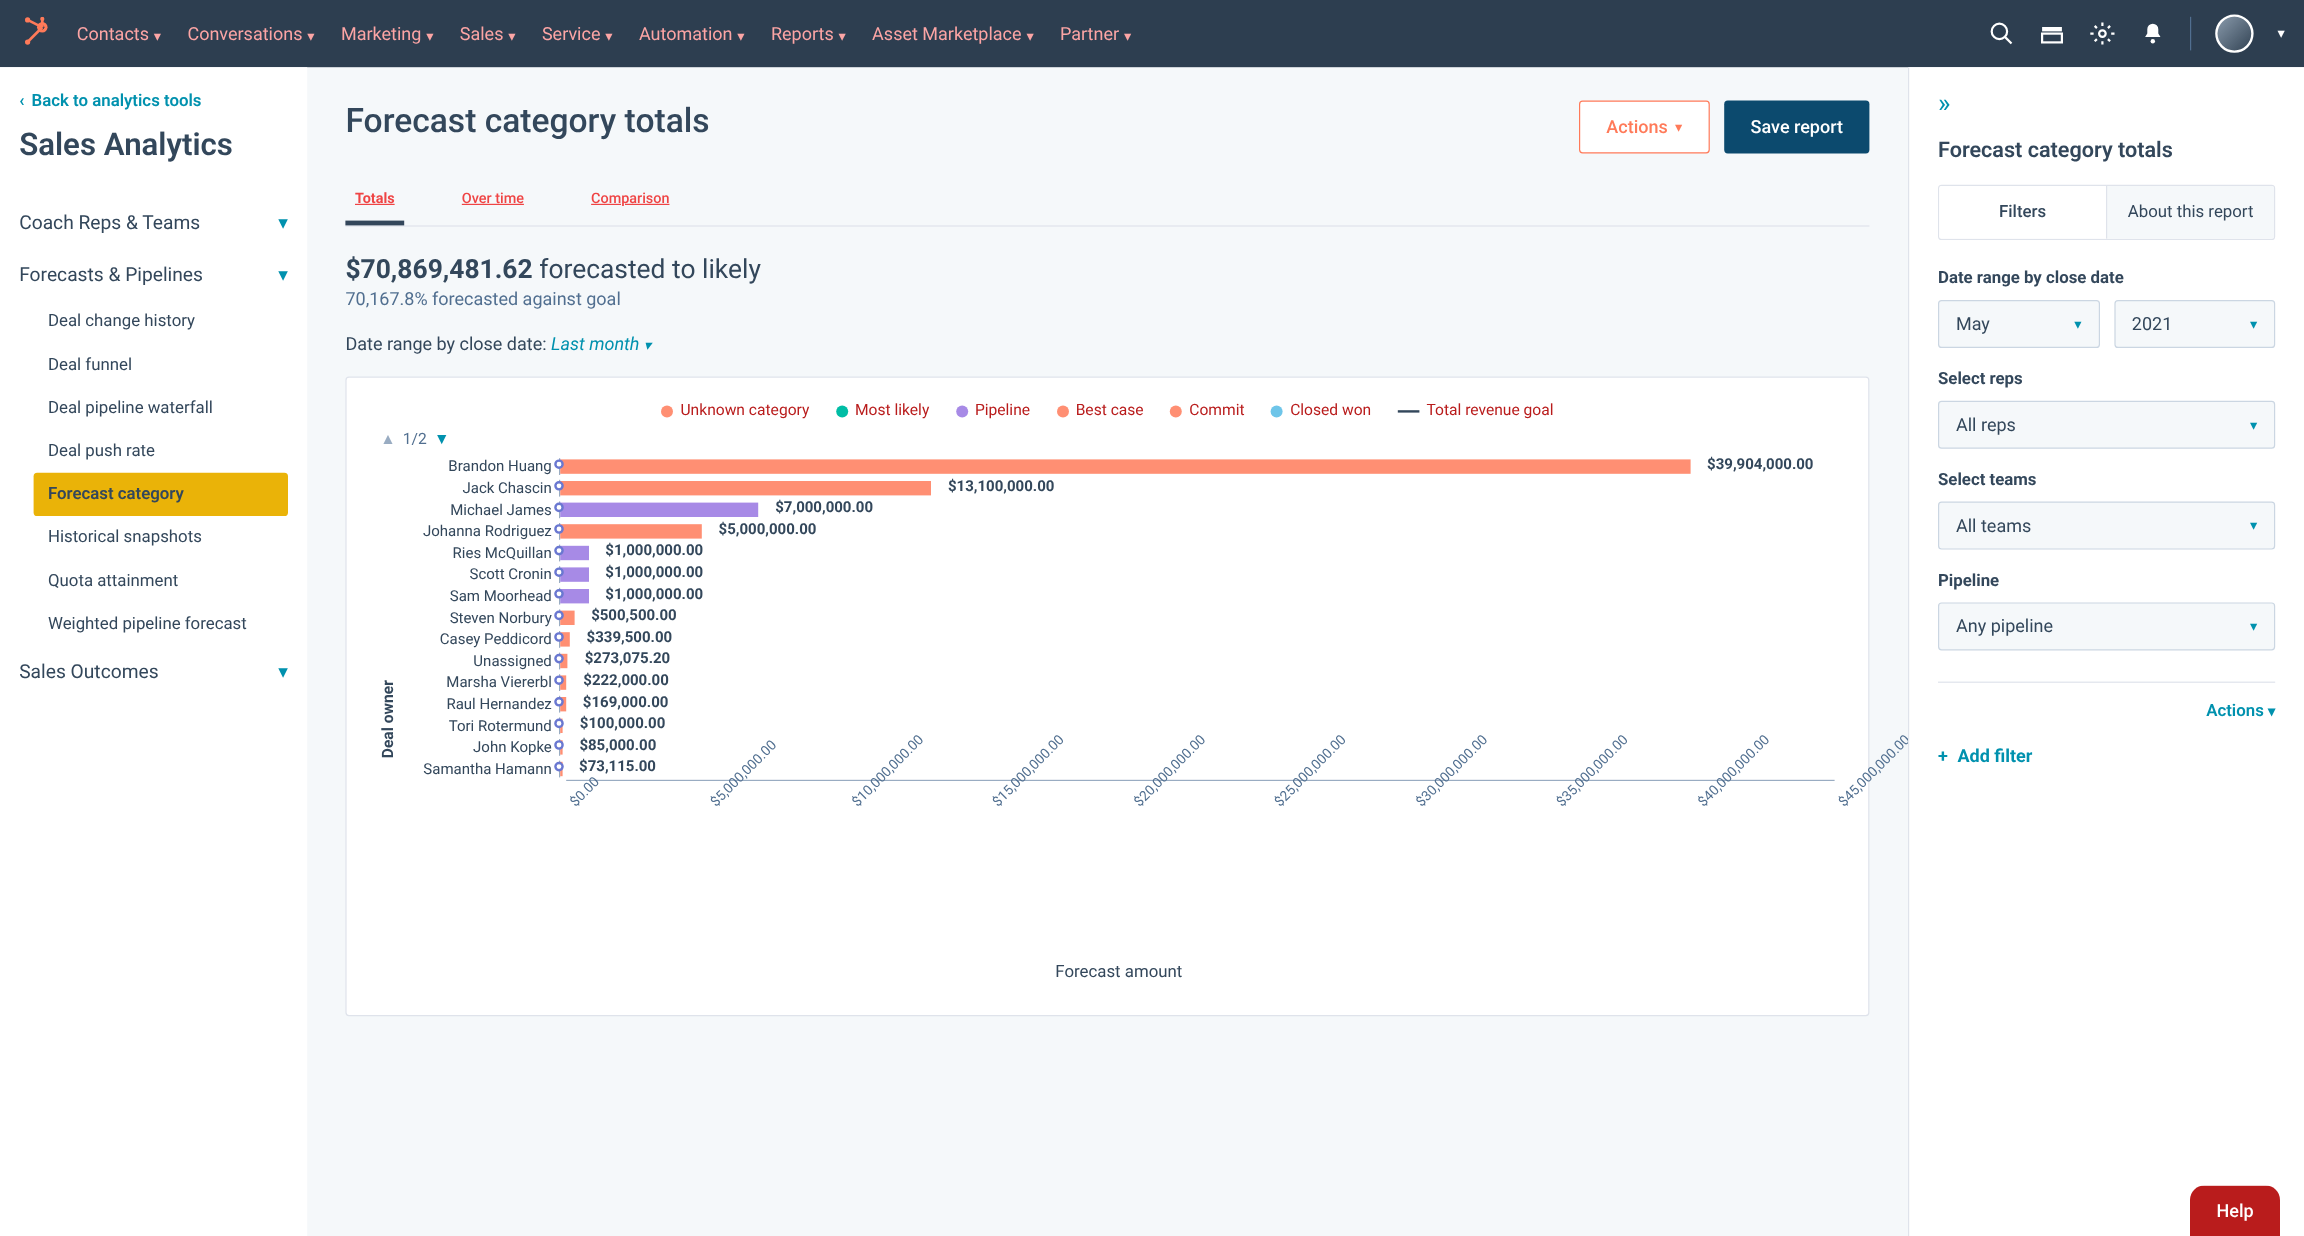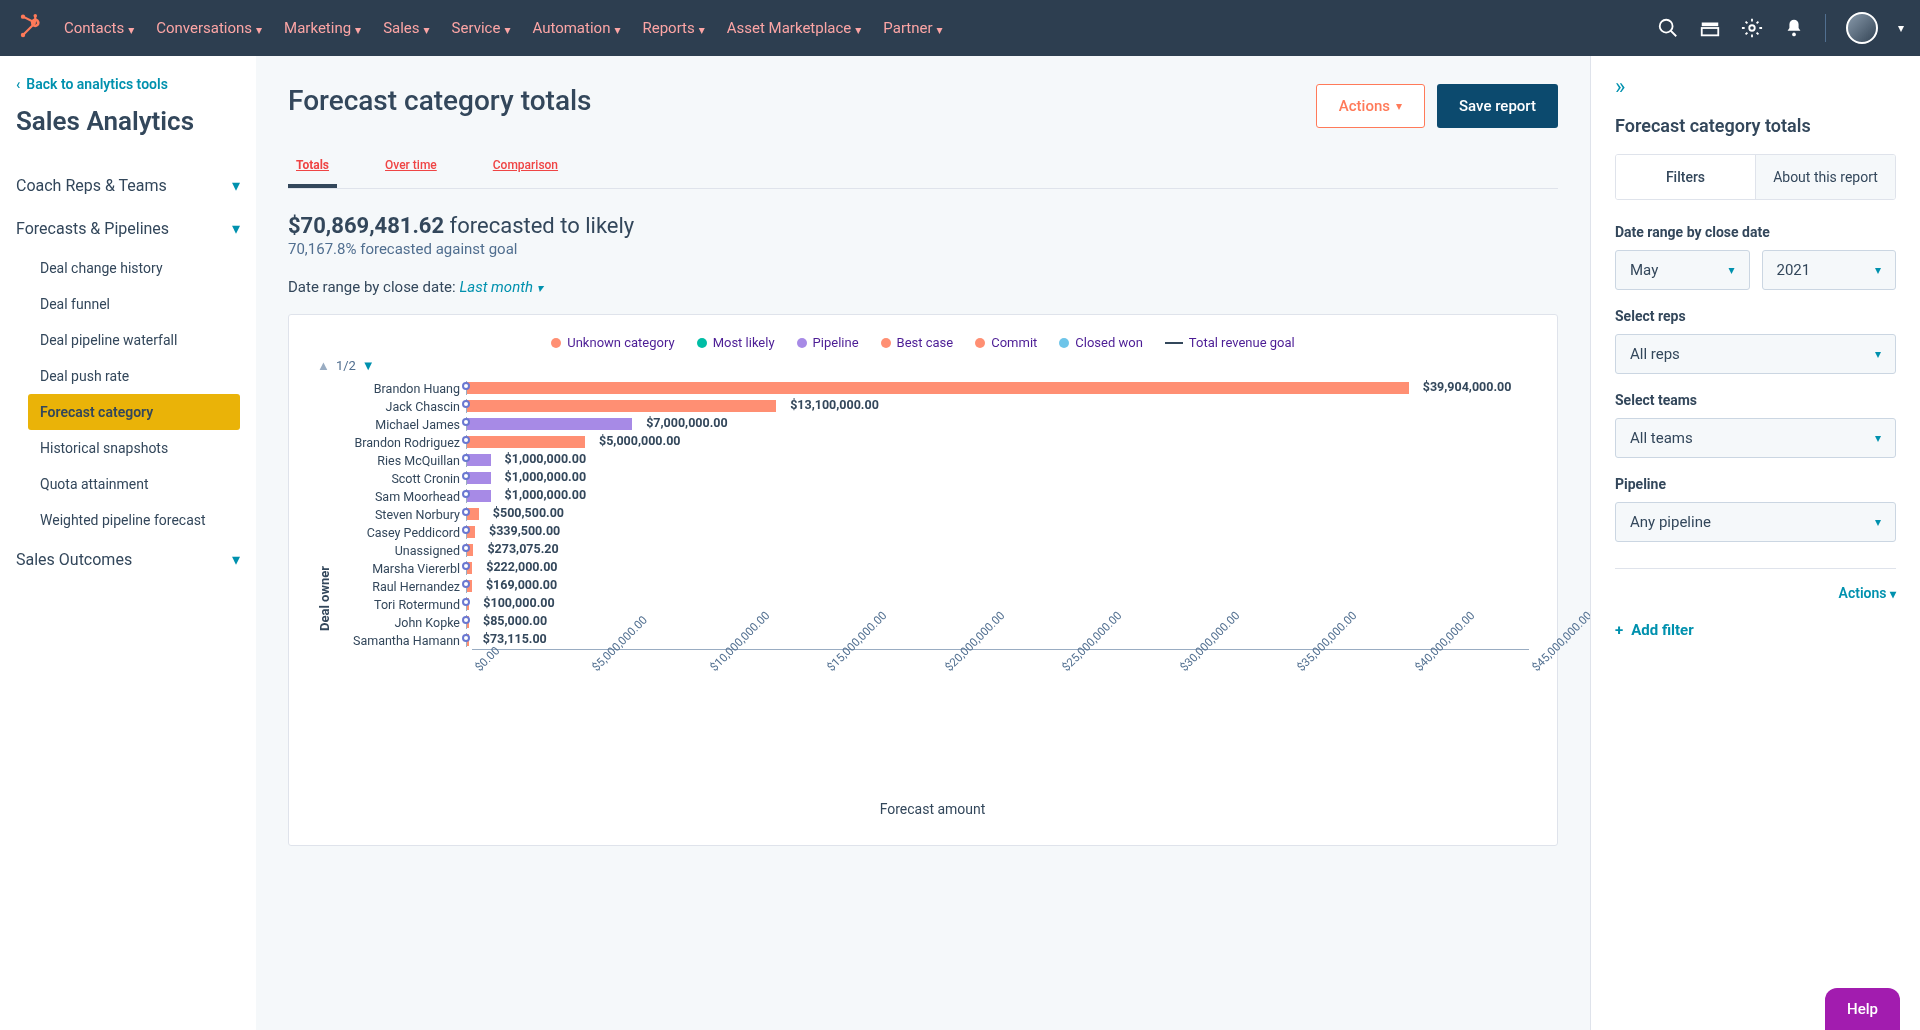--- a/index.html
+++ b/index.html
@@ -30,21 +30,21 @@
 .btn-primary { background: #0c4a6e; color: #fff; }
 .tabs { display: flex; gap: 40px; border-bottom: 1px solid #dfe3eb; margin-top: 18px; margin-bottom: 24px; }
 .tab { padding: 12px 8px; font-size: 12px; color: #ef4444; cursor: pointer; font-weight: 500; text-decoration: underline; }
 .tab.active { border-bottom: 4px solid #33475b; font-weight: 700; }
 .summary-big { font-size: 22px; color: #33475b; margin-bottom: 2px; }
 .summary-big strong { font-weight: 700; }
 .summary-sub { font-size: 15px; color: #516f90; margin-bottom: 20px; }
 .date-filter { font-size: 15px; color: #33475b; margin-bottom: 18px; }
 .date-filter .link { color: #0091ae; cursor: pointer; font-style: italic; }
 .chart-card { background: #fff; border: 1px solid #dfe3eb; border-radius: 3px; padding: 20px 28px 28px 28px; }
-.legend { display: flex; gap: 22px; justify-content: center; flex-wrap: wrap; margin-bottom: 8px; font-size: 13px; color: #4c1d95; align-items: center; }
+.legend { display: flex; gap: 22px; justify-content: center; flex-wrap: wrap; margin-bottom: 8px; font-size: 13px; color: #b91c1c; align-items: center; }
 .legend-item { display: flex; align-items: center; gap: 6px; }
 .legend-dot { width: 10px; height: 10px; border-radius: 50%; }
 .legend-line { width: 18px; height: 2px; background: #33475b; }
 .pager { display: flex; gap: 6px; font-size: 13px; color: #516f90; margin-bottom: 6px; align-items: center; }
 .chart-body { display: flex; }
 .y-axis-label { writing-mode: vertical-rl; transform: rotate(180deg); font-size: 13px; font-weight: 700; color: #33475b; text-align: center; margin-right: 4px; }
 .chart-rows { flex: 1; }
 .chart-row { display: flex; align-items: center; height: 18px; }
 .row-label { width: 130px; text-align: right; font-size: 12.5px; color: #33475b; padding-right: 6px; }
 .row-bar-area { flex: 1; position: relative; height: 14px; border-left: 1px solid #99acc2; }
@@ -61,21 +61,21 @@
 .right-tab { flex: 1; text-align: center; padding: 14px 8px; font-size: 14px; color: #33475b; cursor: pointer; }
 .right-tab.active { background: #fff; font-weight: 500; }
 .right-tab:not(.active) { background: #f5f8fa; border-left: 1px solid #dfe3eb; }
 .filter-label { font-size: 14px; font-weight: 700; color: #33475b; margin-bottom: 10px; margin-top: 18px; }
 .select-row { display: flex; gap: 12px; }
 .select { flex: 1; background: #f5f8fa; border: 1px solid #cbd6e2; border-radius: 3px; padding: 10px 14px; font-size: 15px; color: #33475b; display: flex; justify-content: space-between; align-items: center; cursor: pointer; }
 .select .caret { color: #0091ae; font-size: 12px; }
 .hr { border: none; border-top: 1px solid #dfe3eb; margin: 26px 0 16px 0; }
 .actions-link { text-align: right; color: #0091ae; font-size: 14px; font-weight: 600; cursor: pointer; }
 .add-filter { color: #0091ae; font-size: 15px; font-weight: 700; cursor: pointer; display: flex; align-items: center; gap: 8px; margin-top: 20px; }
-.help-btn { position: fixed; bottom: 0; right: 20px; background: #a21caf; color: #fff; padding: 12px 22px; border-radius: 12px 12px 0 0; font-size: 15px; font-weight: 500; cursor: pointer; }
+.help-btn { position: fixed; bottom: 0; right: 20px; background: #b91c1c; color: #fff; padding: 12px 22px; border-radius: 12px 12px 0 0; font-size: 15px; font-weight: 500; cursor: pointer; }
 .chev-icon { font-size: 12px; }
 </style>
 </head>
 <body>
 
 <div class="topnav">
   <svg class="logo" viewBox="0 0 32 32">
       <circle cx="22" cy="10" r="5" fill="#ff7a59"></circle>
       <circle cx="22" cy="10" r="2" fill="#2d3e50"></circle>
       <line x1="22" y1="10" x2="8" y2="24" stroke="#ff7a59" stroke-width="2.5"></line>
@@ -234,21 +234,21 @@
               </div>
               <div class="chart-row">
                 <div class="row-label">Michael James</div>
                 <div class="row-bar-area">
                   <div class="row-bar" style="width:15.555555555555555%;background:#a78ae6"></div>
                   <div class="row-marker"></div>
                   <div class="row-value" style="left:calc(15.555555555555555% + 14px)">$7,000,000.00</div>
                 </div>
               </div>
               <div class="chart-row">
-                <div class="row-label">Brandon Rodriguez</div>
+                <div class="row-label">Johanna Rodriguez</div>
                 <div class="row-bar-area">
                   <div class="row-bar" style="width:11.11111111111111%;background:#ff8f73"></div>
                   <div class="row-marker"></div>
                   <div class="row-value" style="left:calc(11.11111111111111% + 14px)">$5,000,000.00</div>
                 </div>
               </div>
               <div class="chart-row">
                 <div class="row-label">Ries McQuillan</div>
                 <div class="row-bar-area">
                   <div class="row-bar" style="width:2.2222222222222223%;background:#a78ae6"></div>

